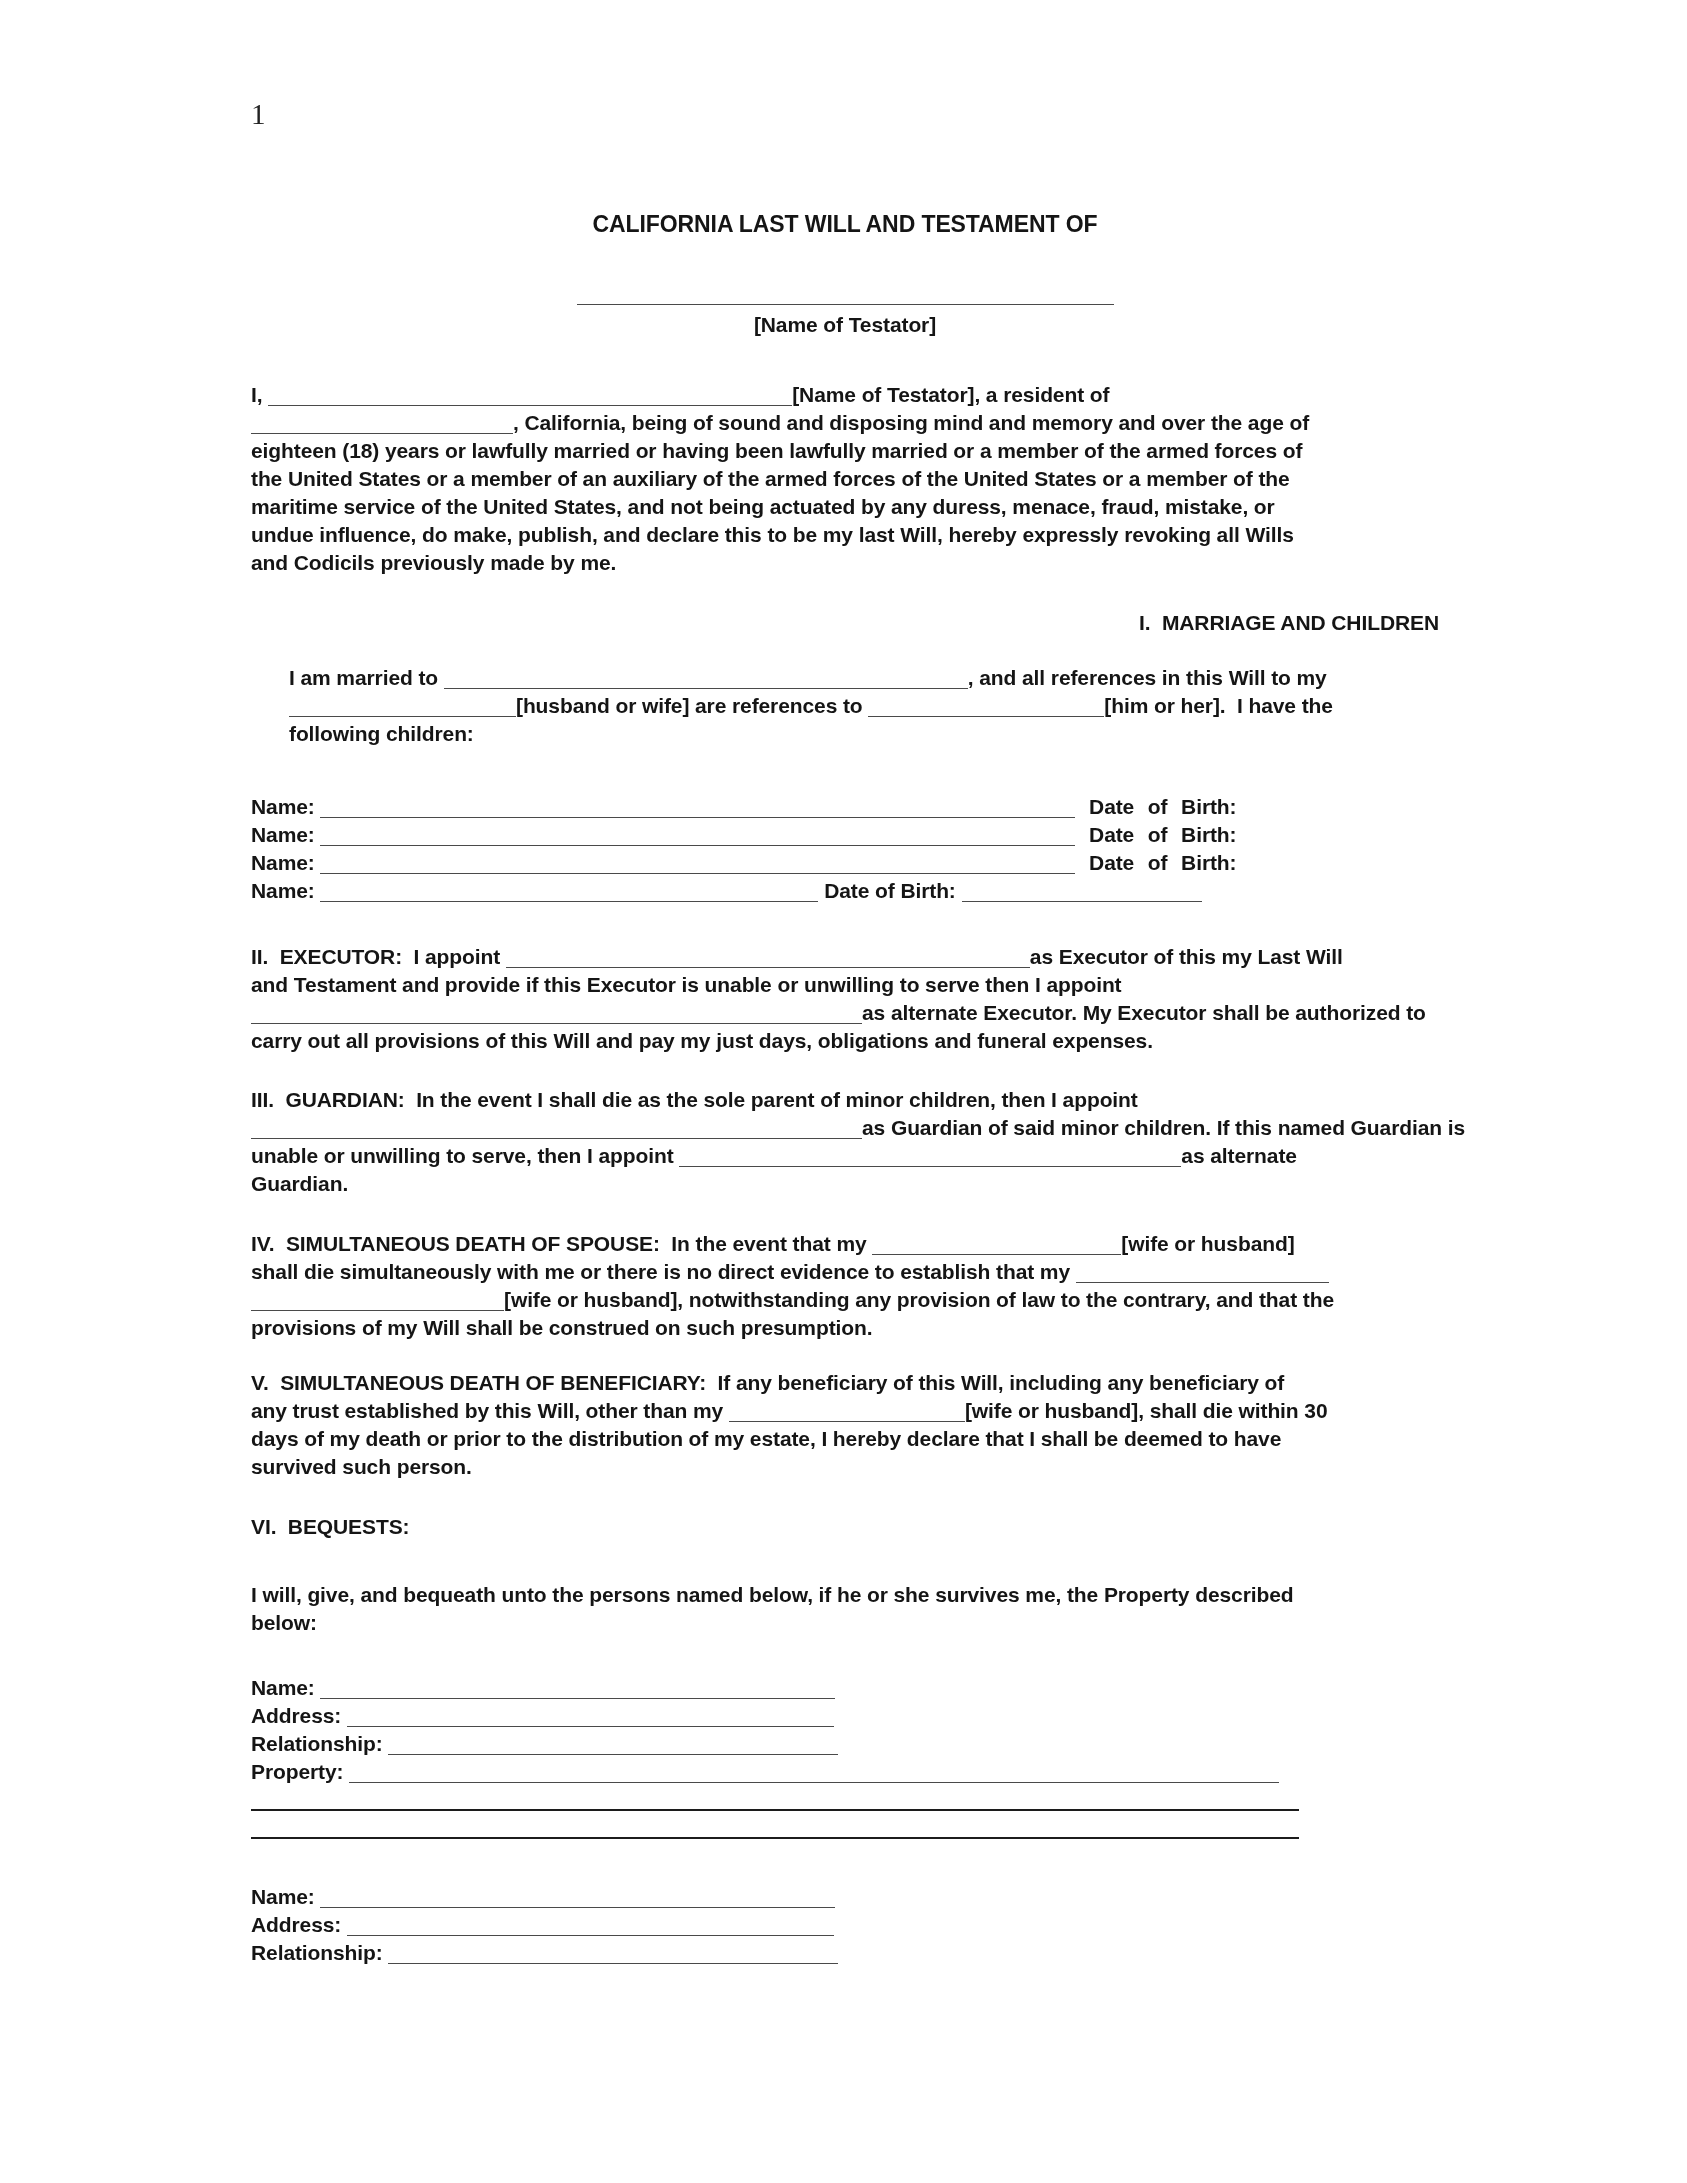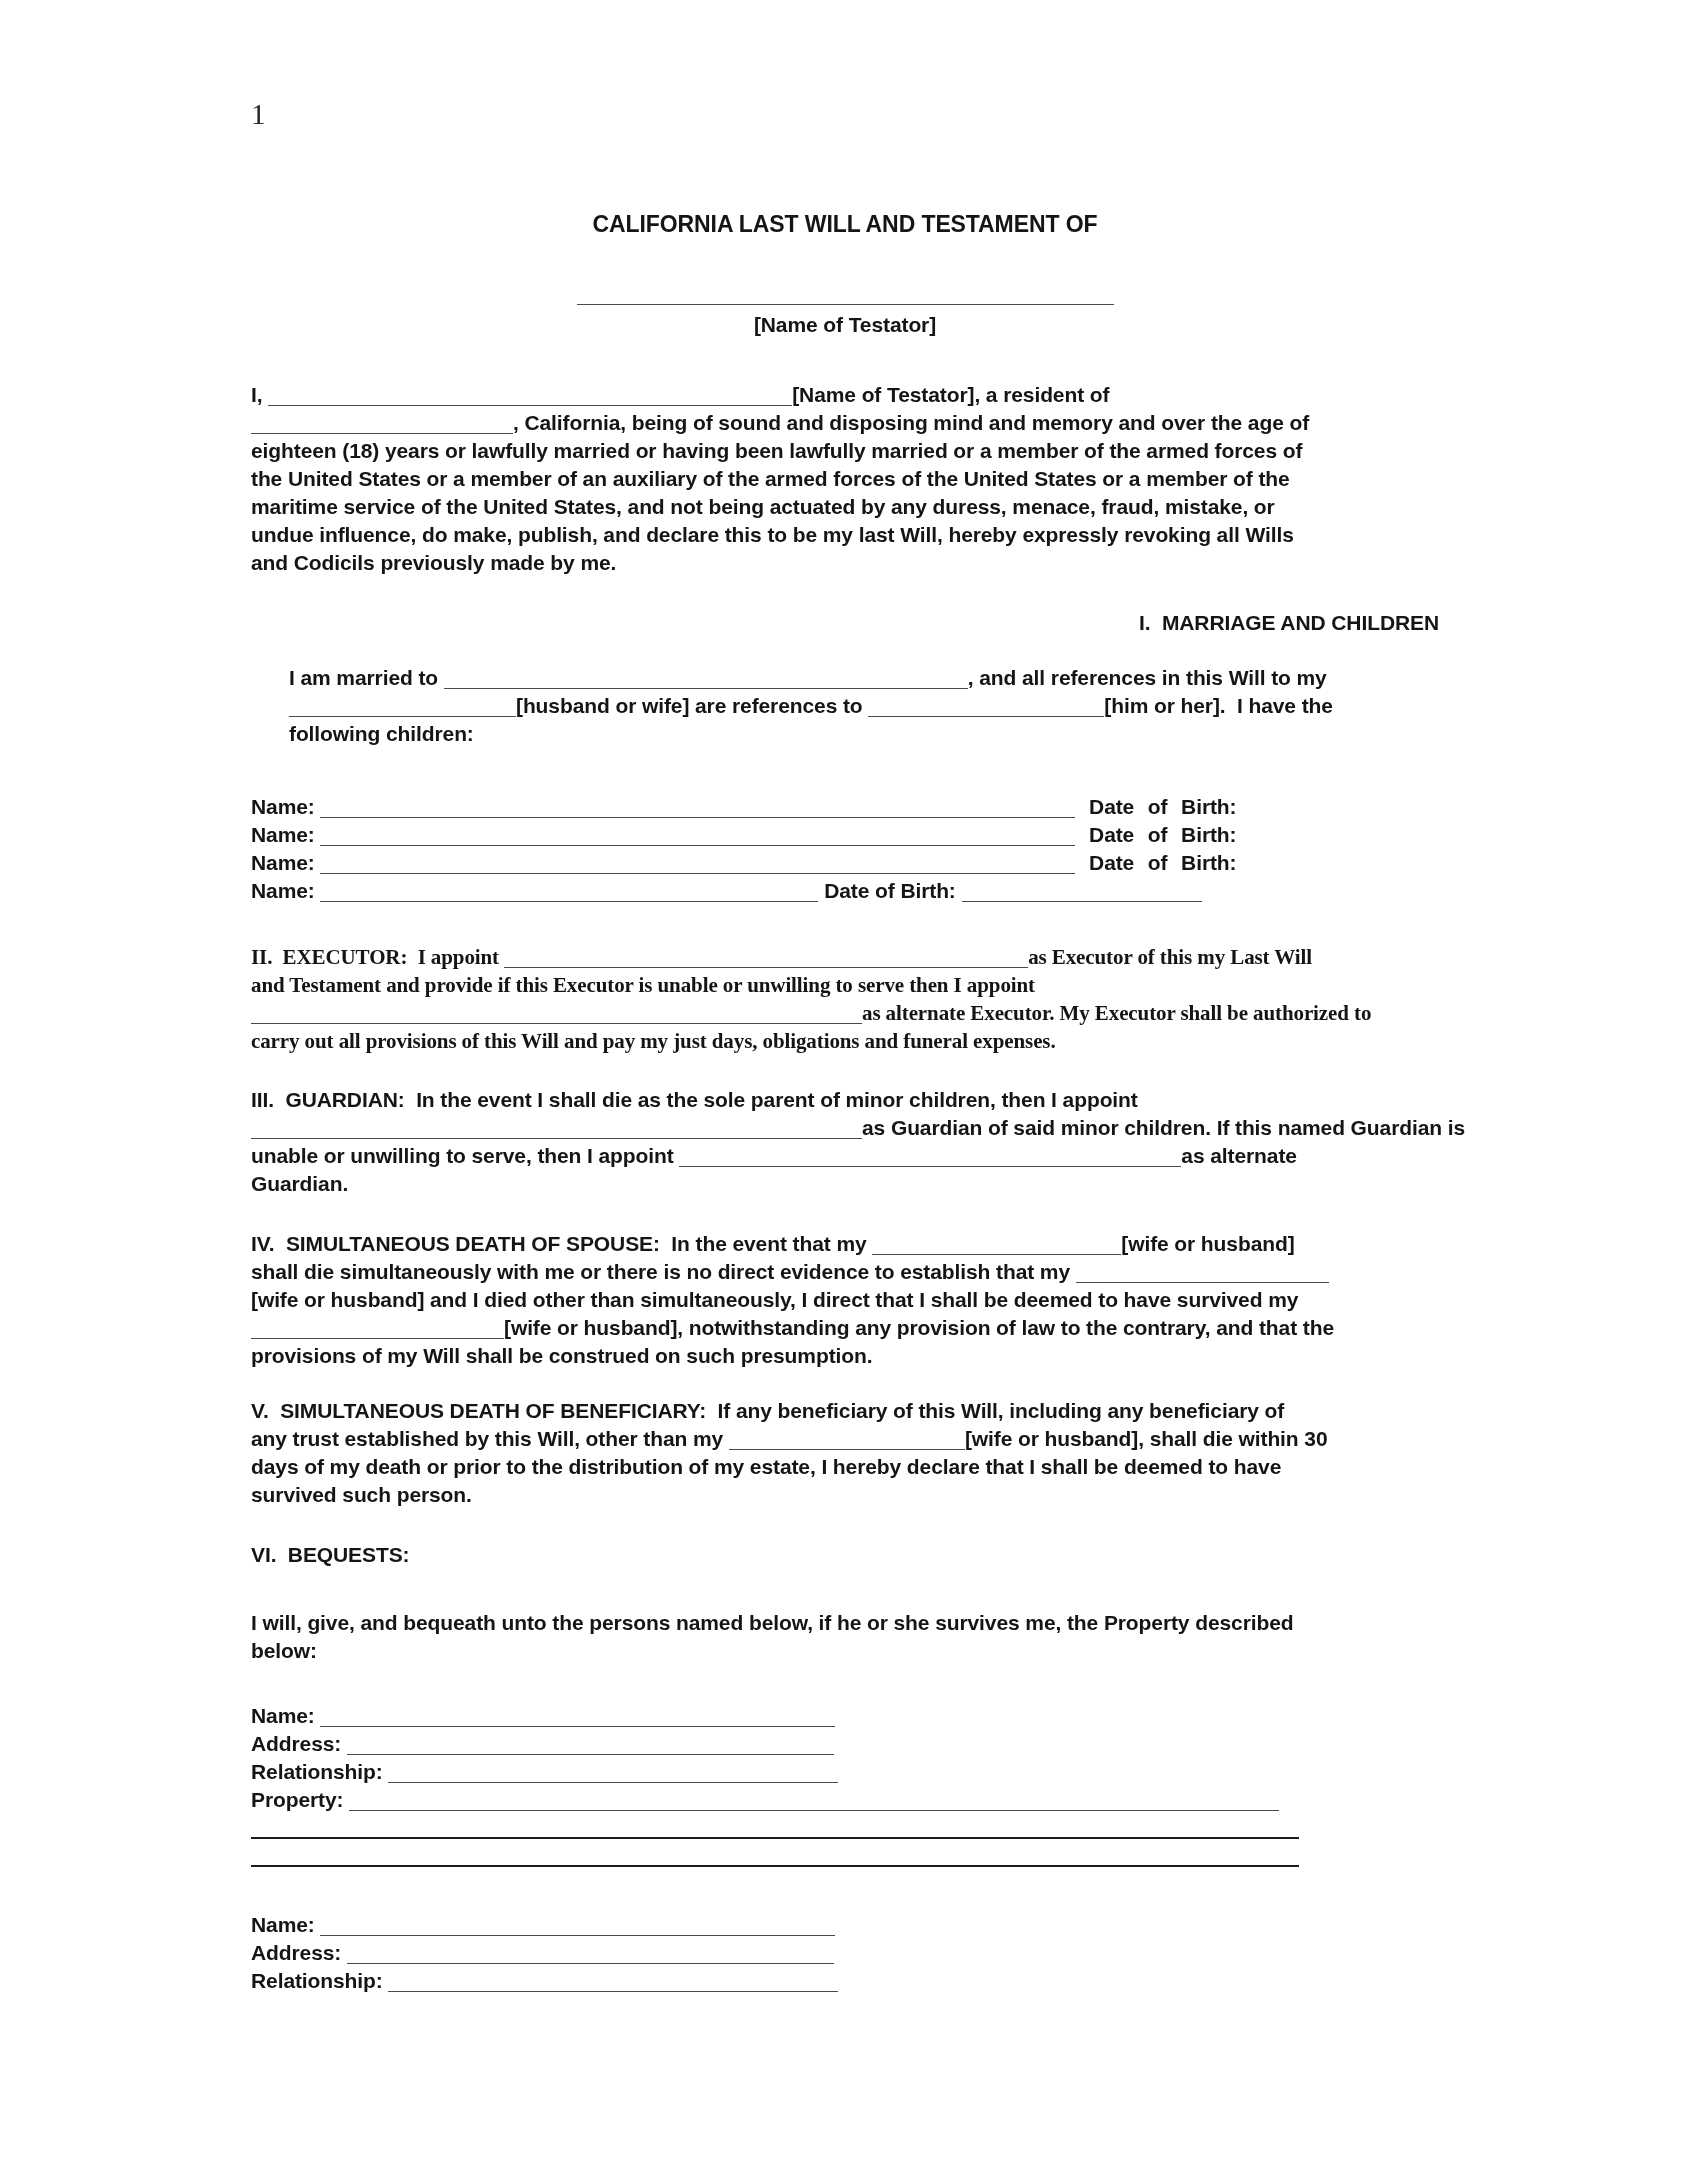--- a/index.html
+++ b/index.html
@@ -85,36 +85,35 @@
         <div class="line"><span>I am married to </span><span class="bl" style="width: 524px;"></span><span>, and all references in this Will to my</span></div>
         <div class="line"><span class="bl" style="width: 227px;"></span><span>[husband or wife] are references to </span><span class="bl" style="width: 236px;"></span><span>[him or her].  I have the</span></div>
         <div class="line"><span>following children:</span></div>
       </div>
       <div class="block" style="margin-top: 45px;">
         <div class="line"><span>Name: </span><span class="bl" style="width: 755px;"></span><span class="wsp"> Date of Birth:</span></div>
         <div class="line"><span>Name: </span><span class="bl" style="width: 755px;"></span><span class="wsp"> Date of Birth:</span></div>
         <div class="line"><span>Name: </span><span class="bl" style="width: 755px;"></span><span class="wsp"> Date of Birth:</span></div>
         <div class="line"><span>Name: </span><span class="bl" style="width: 498px;"></span><span> Date of Birth: </span><span class="bl" style="width: 240px;"></span></div>
       </div>
-      <div class="block" style="margin-top: 38px; font-family: Liberation Serif, serif;">
+      <div class="block" style="margin-top: 38px;">
         <div class="line"><span>II.  EXECUTOR:  I appoint </span><span class="bl" style="width: 524px;"></span><span>as Executor of this my Last Will</span></div>
         <div class="line"><span>and Testament and provide if this Executor is unable or unwilling to serve then I appoint</span></div>
         <div class="line"><span class="bl" style="width: 611px;"></span><span>as alternate Executor. My Executor shall be authorized to</span></div>
         <div class="line"><span>carry out all provisions of this Will and pay my just days, obligations and funeral expenses.</span></div>
       </div>
       <div class="block" style="margin-top: 31px;">
         <div class="line"><span>III.  GUARDIAN:  In the event I shall die as the sole parent of minor children, then I appoint</span></div>
         <div class="line"><span class="bl" style="width: 611px;"></span><span>as Guardian of said minor children. If this named Guardian is</span></div>
         <div class="line"><span>unable or unwilling to serve, then I appoint </span><span class="bl" style="width: 502px;"></span><span>as alternate</span></div>
         <div class="line"><span>Guardian.</span></div>
       </div>
       <div class="block" style="margin-top: 32px;">
         <div class="line"><span>IV.  SIMULTANEOUS DEATH OF SPOUSE:  In the event that my </span><span class="bl" style="width: 249px;"></span><span>[wife or husband]</span></div>
         <div class="line"><span>shall die simultaneously with me or there is no direct evidence to establish that my </span><span class="bl" style="width: 253px;"></span></div>
-        <div class="line"><span>[wife or husband] and I died other than simultaneously, I direct that I shall be deemed to have survived my</span></div>
         <div class="line"><span class="bl" style="width: 253px;"></span><span>[wife or husband], notwithstanding any provision of law to the contrary, and that the</span></div>
         <div class="line"><span>provisions of my Will shall be construed on such presumption.</span></div>
       </div>
       <div class="block" style="margin-top: 27px;">
         <div class="line"><span>V.  SIMULTANEOUS DEATH OF BENEFICIARY:  If any beneficiary of this Will, including any beneficiary of</span></div>
         <div class="line"><span>any trust established by this Will, other than my </span><span class="bl" style="width: 236px;"></span><span>[wife or husband], shall die within 30</span></div>
         <div class="line"><span>days of my death or prior to the distribution of my estate, I hereby declare that I shall be deemed to have</span></div>
         <div class="line"><span>survived such person.</span></div>
       </div>
       <div class="block" style="margin-top: 32px;">

